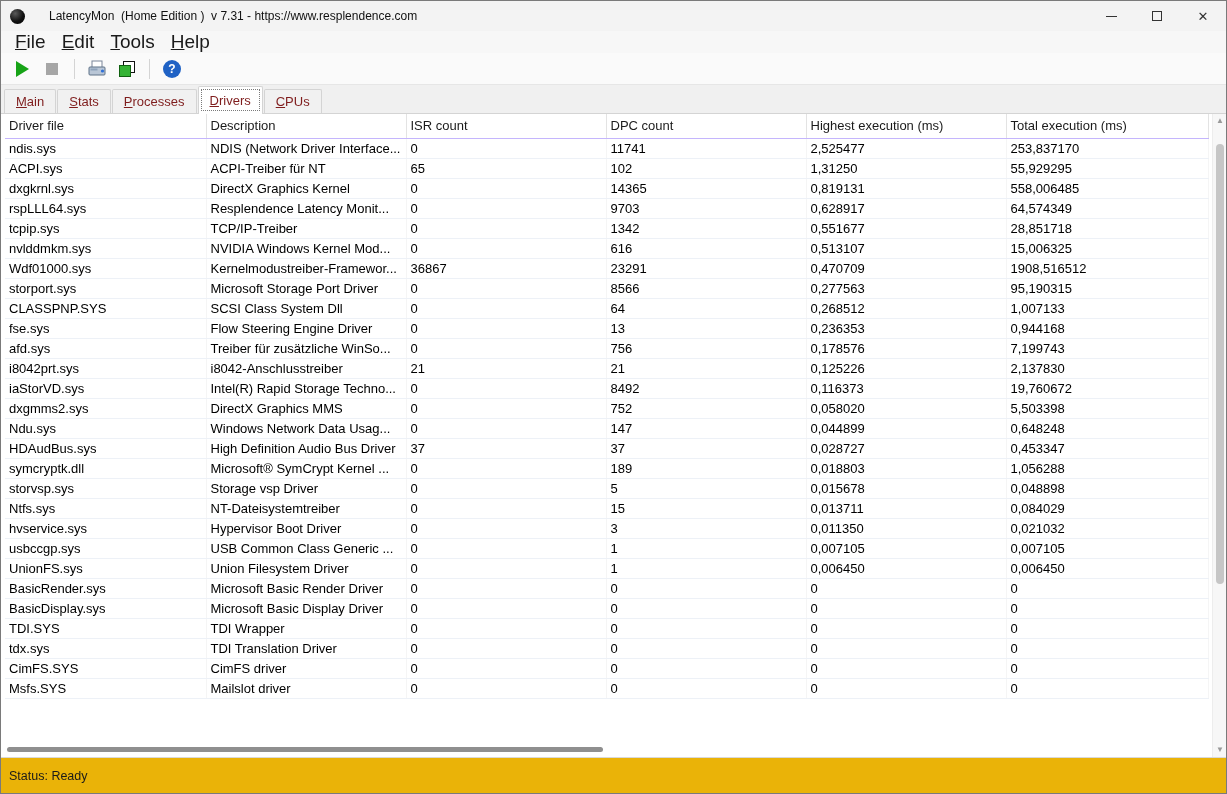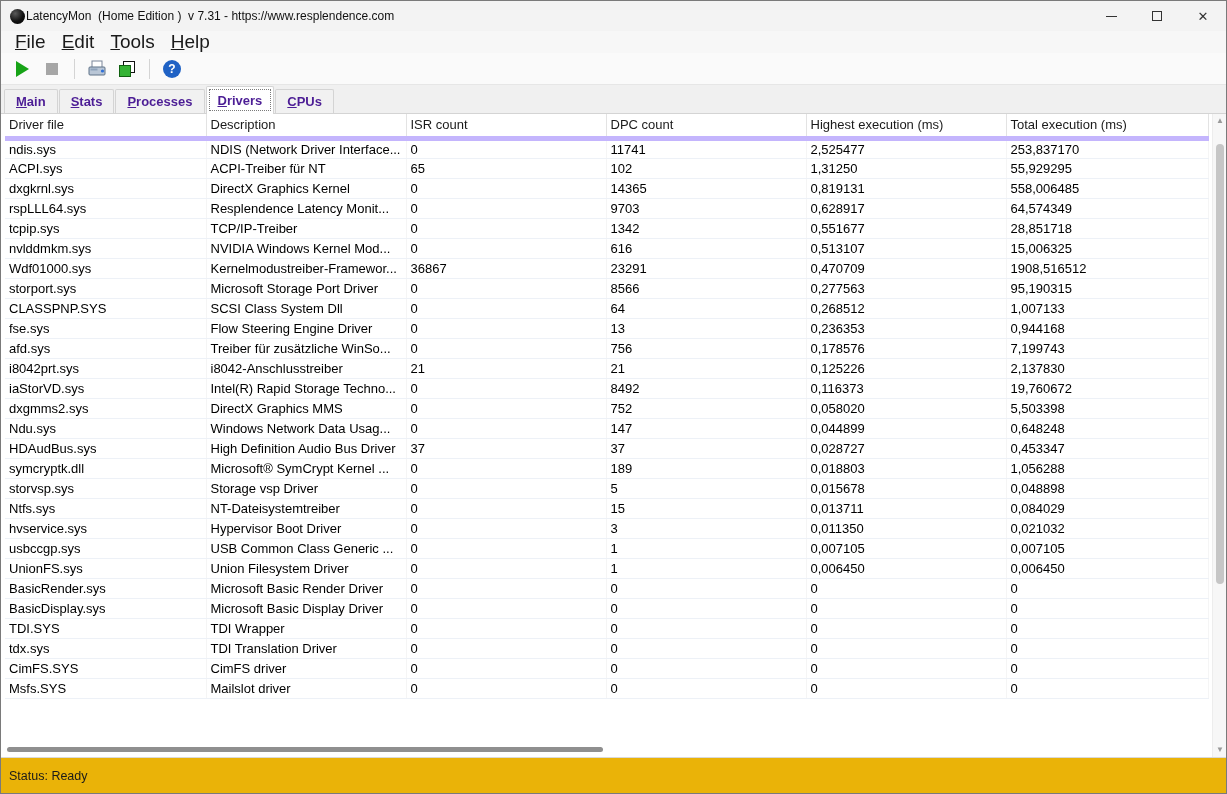--- a/index.html
+++ b/index.html
@@ -5,21 +5,21 @@
   * { box-sizing: border-box; margin: 0; padding: 0; }
   html,body { width:1227px; height:794px; overflow:hidden; }
   body {
     font-family: "Liberation Sans", sans-serif;
     background:#f0f0f0; color:#1a1a1a;
   }
   .window { width:1227px; height:794px; display:flex; flex-direction:column; border:1px solid #7a7a7a; background:#f0f0f0; }
 
   
   .titlebar { height:30px; display:flex; align-items:center; background:#f3f3f3; flex:0 0 auto; }
-  .title-left { display:flex; align-items:center; gap:1px; padding-left:9px; flex:1; overflow:hidden; }
+  .title-left { display:flex; align-items:center; gap:24px; padding-left:9px; flex:1; overflow:hidden; }
   .app-icon { width:15px; height:15px; border-radius:50%;
     background: radial-gradient(circle at 35% 30%, #5a5a5a 0%, #111 55%, #000 100%);
     flex:0 0 auto; }
   .title-text { font-size:12px; color:#111; white-space:pre; }
   .win-controls { display:flex; height:100%; flex:0 0 auto; }
   .win-btn { width:46px; height:100%; border:none; background:transparent; font-size:13px; color:#333;
     display:flex; align-items:center; justify-content:center; font-family:"DejaVu Sans", sans-serif; }
   .win-btn.max span { display:block; width:10px; height:10px; border:1px solid #333; }
   .win-btn.min span { display:block; width:11px; height:1px; background:#333; }
 
@@ -35,29 +35,29 @@
   .tb-sep { width:1px; height:20px; background:#d4d4d4; margin:0 5px; }
   .play-shape { width:0; height:0; border-left:13px solid #17a317; border-top:8px solid transparent; border-bottom:8px solid transparent; }
   .stop-shape { width:12px; height:12px; background:#a6a6a6; }
   .help-shape { width:18px; height:18px; border-radius:50%; background:#1f62c5; color:#fff; font-size:12px; font-weight:bold;
     display:flex; align-items:center; justify-content:center; }
 
   
   .tabstrip { height:29px; display:flex; align-items:flex-end; background:#f0f0f0; padding-left:3px;
     border-bottom:1px solid #d4d4d4; flex:0 0 auto; font-size:13px; }
   .tab { padding:4px 11px 5px 11px; margin-right:1px; border:1px solid #d4d4d4; border-bottom:none;
-    background:#f1f1f1; color:#4c1d95; height:24px; border-radius:2px 2px 0 0;font-weight:bold; }
+    background:#f1f1f1; color:#7f1d1d; height:24px; border-radius:2px 2px 0 0; }
   .tab.active { background:#ffffff; height:28px; padding-top:6px; margin-bottom:-1px; outline:1px dotted #7a7a7a; outline-offset:-4px; }
 
   
   .content { flex:1 1 auto; position:relative; background:#ffffff; overflow:hidden; }
   .lv { position:absolute; left:0; top:0; right:14px; bottom:0; overflow:hidden; padding-left:4px; }
   table { border-collapse:collapse; table-layout:fixed; width:1203px; }
   th, td { text-align:left; font-weight:normal; white-space:nowrap; overflow:hidden; padding:0 5px 0 4px; font-size:13px; }
-  th { height:24px; border-right:1px solid #e3e3e3; border-bottom:5px solid #c4b5fd; color:#1a1a1a; }
+  th { height:24px; border-right:1px solid #e3e3e3; border-bottom:1px solid #c4b5fd; color:#1a1a1a; }
   td { height:20px; border-bottom:1px solid #edf1f7; border-right:1px solid #f5f5f5; color:#000; }
   col.c1 { width:201px; } col.c2 { width:200px; } col.c3 { width:200px; }
   col.c4 { width:200px; } col.c5 { width:200px; } col.c6 { width:202px; }
 
   
   .vscroll { position:absolute; top:0; right:0; bottom:0; width:14px; background:#f7f7f7; border-left:1px solid #ededed; }
   .vscroll .arrow { position:absolute; left:0; width:14px; height:14px; color:#9a9a9a; font-size:8px; text-align:center; line-height:14px; }
   .vscroll .arrow.up { top:0; }
   .vscroll .arrow.down { bottom:0; }
   .vthumb { position:absolute; left:3px; top:30px; width:8px; height:440px; background:#c6c6c6; border-radius:4px; }

